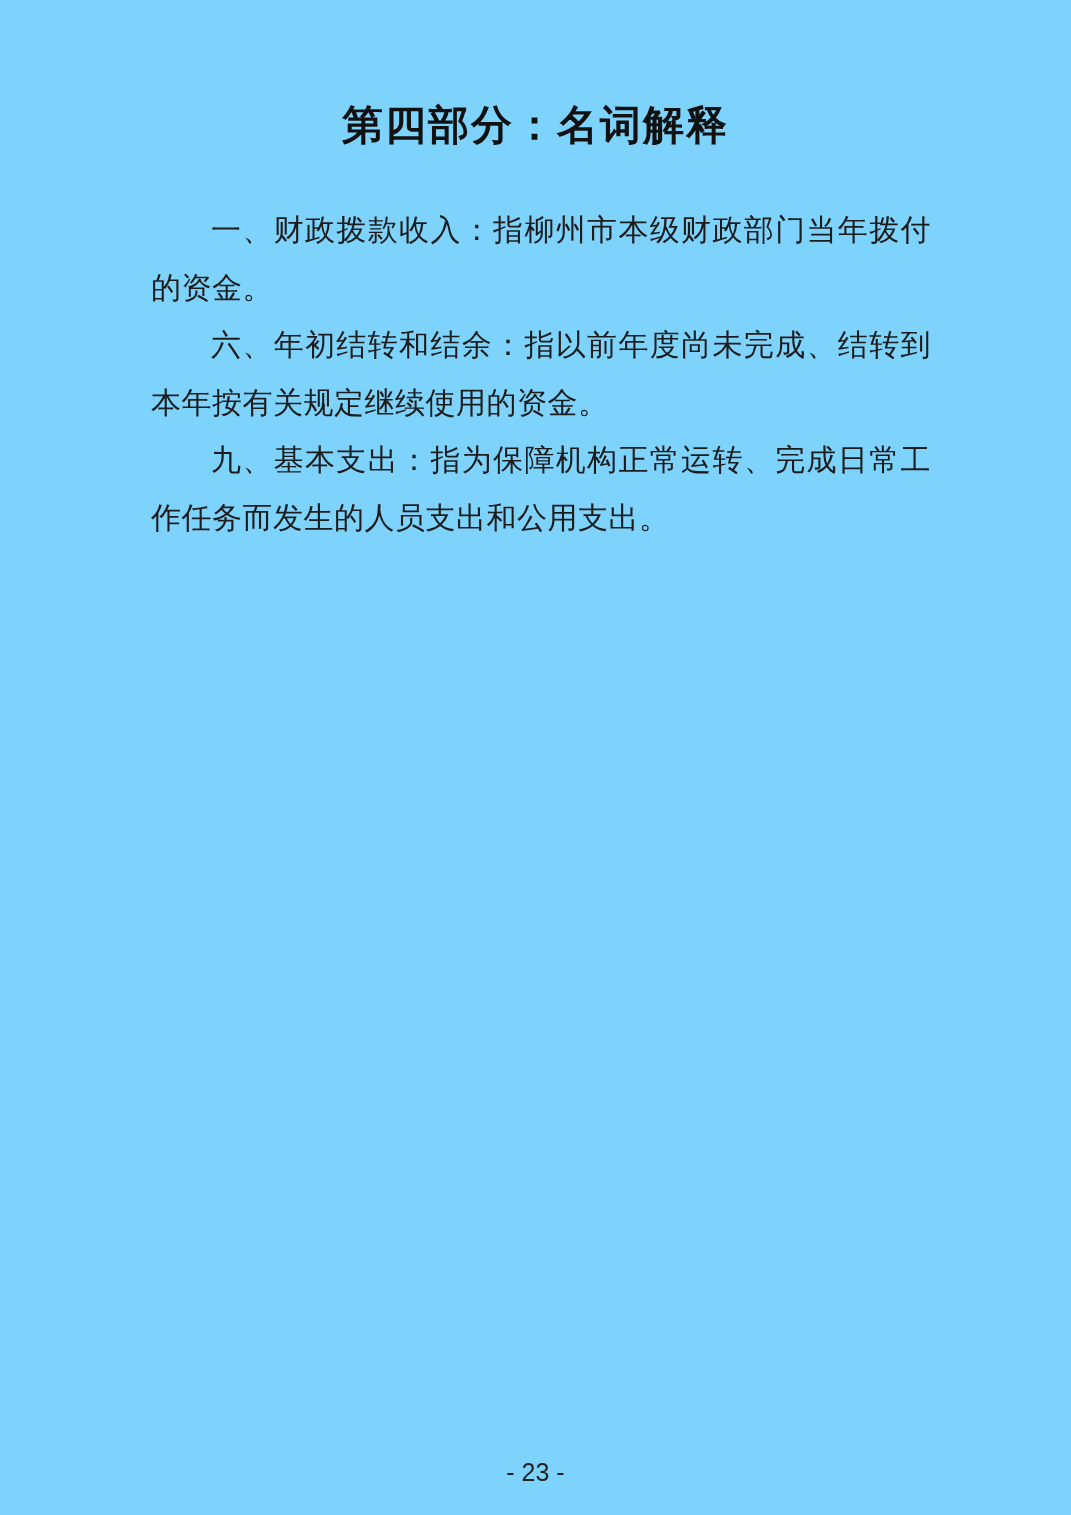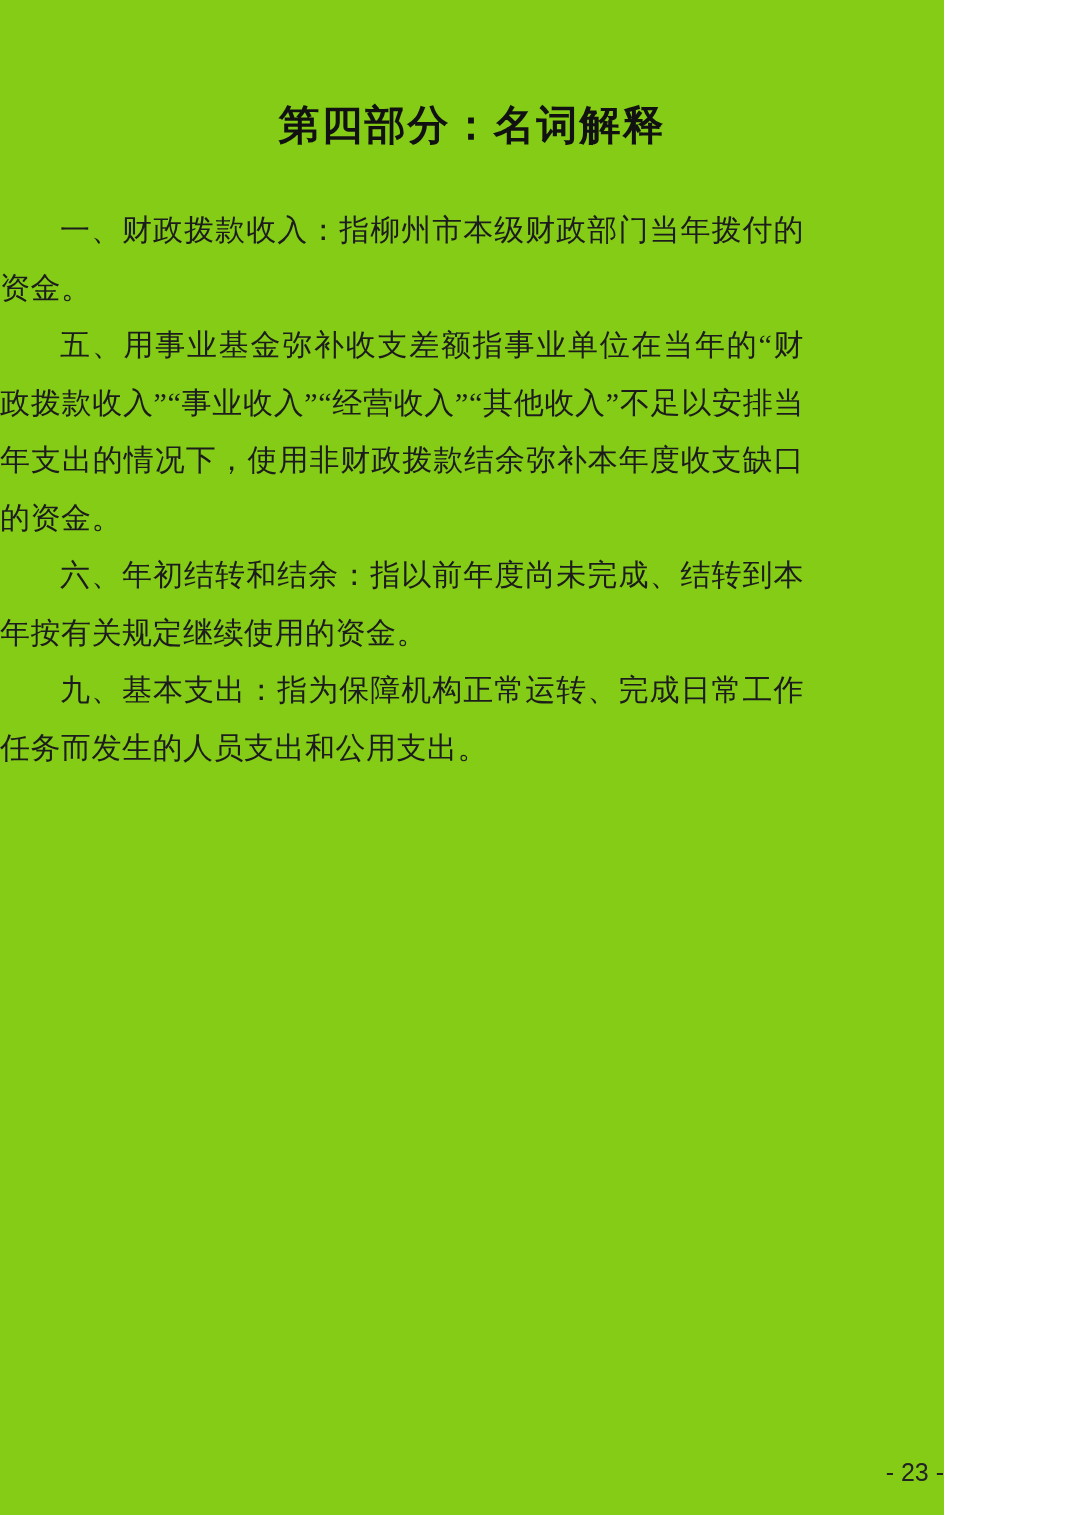--- a/index.html
+++ b/index.html
@@ -2,73 +2,73 @@
 <html><head>
 <meta charset="utf-8">
 <style>
   html, body {
     margin: 0;
     padding: 0;
     background: #ffffff;
   }
   .page {
     position: relative;
-    width: 944px;
+    width: 1071px;
     height: 1515px;
-    background: #84cc16;
+    background: #7dd3fc;
     overflow: hidden;
     font-family: "Liberation Serif", serif;
     color: #1c1c1c;
     box-sizing: border-box;
   }
   .doc-title {
     margin: 0;
     padding-top: 98px;
     text-align: center;
     font-family: "Liberation Sans", sans-serif;
     font-weight: 700;
     font-size: 41px;
     letter-spacing: 2px;
     color: #111111;
   }
   .doc-body {
     margin-top: 48px;
+    padding-left: 151px;
     padding-right: 140px;
   }
   .doc-body p {
     margin: 0;
     font-size: 30px;
     line-height: 57.5px;
     text-align: justify;
     text-justify: inter-character;
     text-indent: 2em;
     letter-spacing: 0.5px;
     font-weight: 400;
     color: #1c1c1c;
   }
   .page-footer {
     position: absolute;
     bottom: 28px;
     left: 0;
     width: 100%;
-    text-align: right;
+    text-align: center;
     font-family: "Liberation Sans", sans-serif;
     font-size: 25px;
     color: #222222;
   }
 </style>
 </head>
 <body>
 
 <div class="page">
 
   <h1 class="doc-title">第四部分：名词解释</h1>
 
   <div class="doc-body">
     <p>一、财政拨款收入：指柳州市本级财政部门当年拨付的资金。</p>
-    <p>五、用事业基金弥补收支差额指事业单位在当年的“财政拨款收入”“事业收入”“经营收入”“其他收入”不足以安排当年支出的情况下，使用非财政拨款结余弥补本年度收支缺口的资金。</p>
     <p>六、年初结转和结余：指以前年度尚未完成、结转到本年按有关规定继续使用的资金。</p>
     <p>九、基本支出：指为保障机构正常运转、完成日常工作任务而发生的人员支出和公用支出。</p>
   </div>
 
   <div class="page-footer">- 23 -</div>
 
 </div>
 
 </body></html>

